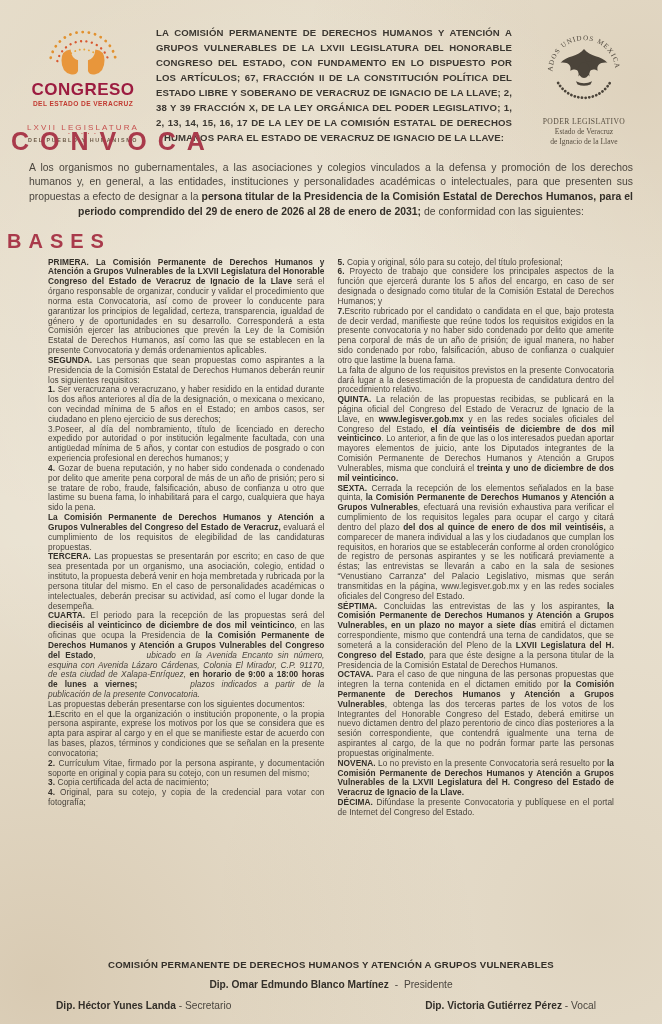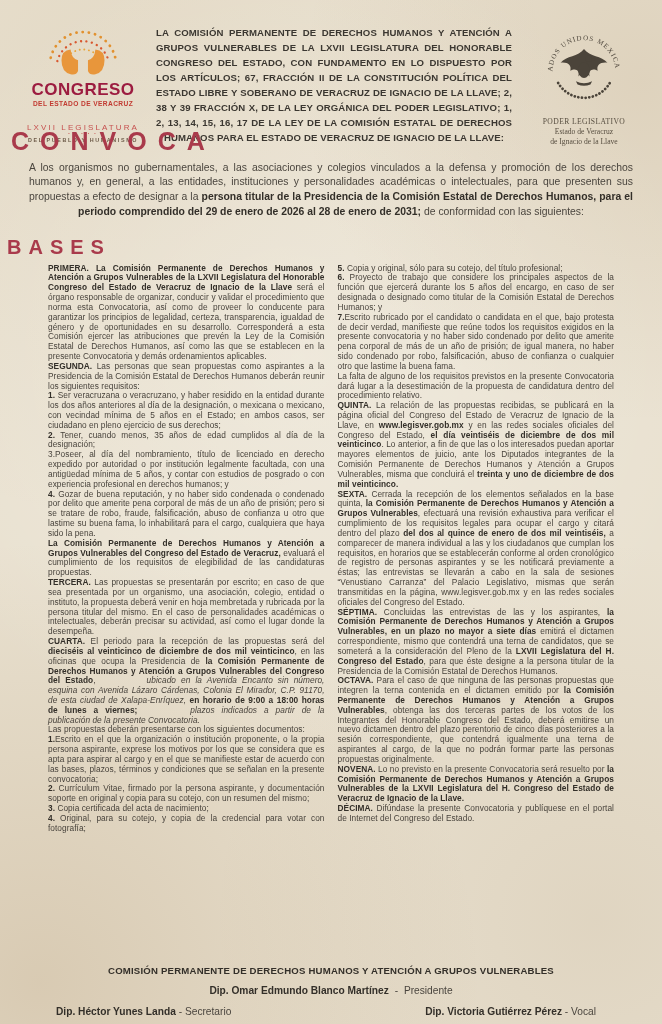--- a/index.html
+++ b/index.html
@@ -30,21 +30,21 @@
   .seal-col{ width:112px; flex:0 0 112px; text-align:center; margin-top:2px; }
   .seal-caption{ font-family:"Liberation Serif", serif; font-size:7.6px; line-height:1.3; color:#574e40; margin-top:1px; }
   .seal-caption .c1{ letter-spacing:.4px; }
 
   
   .red-title{ text-align:left; color:#a93a4b; font-weight:700; }
   .convoca{ font-size:25px; letter-spacing:11px; text-indent:11px; margin-top:6px; line-height:1.1; }
   .bases{ font-size:20px; letter-spacing:7px; text-indent:7px; margin-top:2px; line-height:1.2; }
 
   
-  .convoca-par{ width:604px; margin:5px auto 15px auto; font-size:10.4px; line-height:1.42;
+  .convoca-par{ width:604px; margin:5px auto 9px auto; font-size:10.4px; line-height:1.42;
     text-align:justify; text-align-last:center; color:#4a453e; }
 
   
   .columns{ display:flex; gap:13px; padding:0 48px; margin-top:5px; height:694px; overflow:hidden; }
   .col{ flex:1; font-size:8.3px; line-height:1.185; text-align:justify; color:#48433c; letter-spacing:.05px; }
   .para{ margin:0; }
   .b{ font-weight:700; color:#332f29; }
   .i{ font-style:italic;margin-left:46px; }
 
   
@@ -105,21 +105,20 @@
   <div class="red-title convoca">CONVOCA</div>
   <p class="convoca-par"><span>A los organismos no gubernamentales, a las asociaciones y colegios vinculados a la defensa y promoción de los derechos humanos y, en general, a las entidades, instituciones y personalidades académicas o intelectuales, para que presenten sus propuestas a efecto de designar a la </span><span class="b">persona titular de la Presidencia de la Comisión Estatal de Derechos Humanos, para el periodo comprendido del 29 de enero de 2026 al 28 de enero de 2031;</span><span> de conformidad con las siguientes:</span></p>
 
   <div class="red-title bases">BASES</div>
 
   <div class="columns">
     <div class="col">
         <p class="para"><span class="b">PRIMERA. La Comisión Permanente de Derechos Humanos y Atención a Grupos Vulnerables de la LXVII Legislatura del Honorable Congreso del Estado de Veracruz de Ignacio de la Llave</span><span> será el órgano responsable de organizar, conducir y validar el procedimiento que norma esta Convocatoria, así como de proveer lo conducente para garantizar los principios de legalidad, certeza, transparencia, igualdad de género y de oportunidades en su desarrollo. Corresponderá a esta Comisión ejercer las atribuciones que prevén la Ley de la Comisión Estatal de Derechos Humanos, así como las que se establecen en la presente Convocatoria y demás ordenamientos aplicables.</span></p>
         <p class="para"><span class="b">SEGUNDA.</span><span> Las personas que sean propuestas como aspirantes a la Presidencia de la Comisión Estatal de Derechos Humanos deberán reunir los siguientes requisitos:</span></p>
         <p class="para"><span class="b">1.</span><span> Ser veracruzana o veracruzano, y haber residido en la entidad durante los dos años anteriores al día de la designación, o mexicana o mexicano, con vecindad mínima de 5 años en el Estado; en ambos casos, ser ciudadano en pleno ejercicio de sus derechos;</span></p>
-        <p class="para"><span class="b">2.</span><span> Tener, cuando menos, 35 años de edad cumplidos al día de la designación;</span></p>
         <p class="para"><span>3.Poseer, al día del nombramiento, título de licenciado en derecho expedido por autoridad o por institución legalmente facultada, con una antigüedad mínima de 5 años, y contar con estudios de posgrado o con experiencia profesional en derechos humanos; y</span></p>
         <p class="para"><span class="b">4.</span><span> Gozar de buena reputación, y no haber sido condenada o condenado por delito que amerite pena corporal de más de un año de prisión; pero si se tratare de robo, fraude, falsificación, abuso de confianza u otro que lastime su buena fama, lo inhabilitará para el cargo, cualquiera que haya sido la pena.</span></p>
         <p class="para"><span class="b">La Comisión Permanente de Derechos Humanos y Atención a Grupos Vulnerables del Congreso del Estado de Veracruz,</span><span> evaluará el cumplimiento de los requisitos de elegibilidad de las candidaturas propuestas.</span></p>
         <p class="para"><span class="b">TERCERA.</span><span> Las propuestas se presentarán por escrito; en caso de que sea presentada por un organismo, una asociación, colegio, entidad o instituto, la propuesta deberá venir en hoja membretada y rubricada por la persona titular del mismo. En el caso de personalidades académicas o intelectuales, deberán precisar su actividad, así como el lugar donde la desempeña.</span></p>
         <p class="para"><span class="b">CUARTA.</span><span> El periodo para la recepción de las propuestas será del </span><span class="b">dieciséis al veinticinco de diciembre de dos mil veinticinco</span><span>, en las oficinas que ocupa la Presidencia de </span><span class="b">la Comisión Permanente de Derechos Humanos y Atención a Grupos Vulnerables del Congreso del Estado</span><span>, </span><span class="i">ubicado en la Avenida Encanto sin número, esquina con Avenida Lázaro Cárdenas, Colonia El Mirador, C.P. 91170, de esta ciudad de Xalapa-Enríquez,</span><span> </span><span class="b">en horario de 9:00 a 18:00 horas de lunes a viernes;</span><span> </span><span class="i">plazos indicados a partir de la publicación de la presente Convocatoria.</span></p>
         <p class="para"><span>Las propuestas deberán presentarse con los siguientes documentos:</span></p>
         <p class="para"><span class="b">1.</span><span>Escrito en el que la organización o institución proponente, o la propia persona aspirante, exprese los motivos por los que se considera que es apta para aspirar al cargo y en el que se manifieste estar de acuerdo con las bases, plazos, términos y condiciones que se señalan en la presente convocatoria;</span></p>
         <p class="para"><span class="b">2.</span><span> Currículum Vitae, firmado por la persona aspirante, y documentación soporte en original y copia para su cotejo, con un resumen del mismo;</span></p>
         <p class="para"><span class="b">3.</span><span> Copia certificada del acta de nacimiento;</span></p>
         <p class="para"><span class="b">4.</span><span> Original, para su cotejo, y copia de la credencial para votar con fotografía;</span></p>

